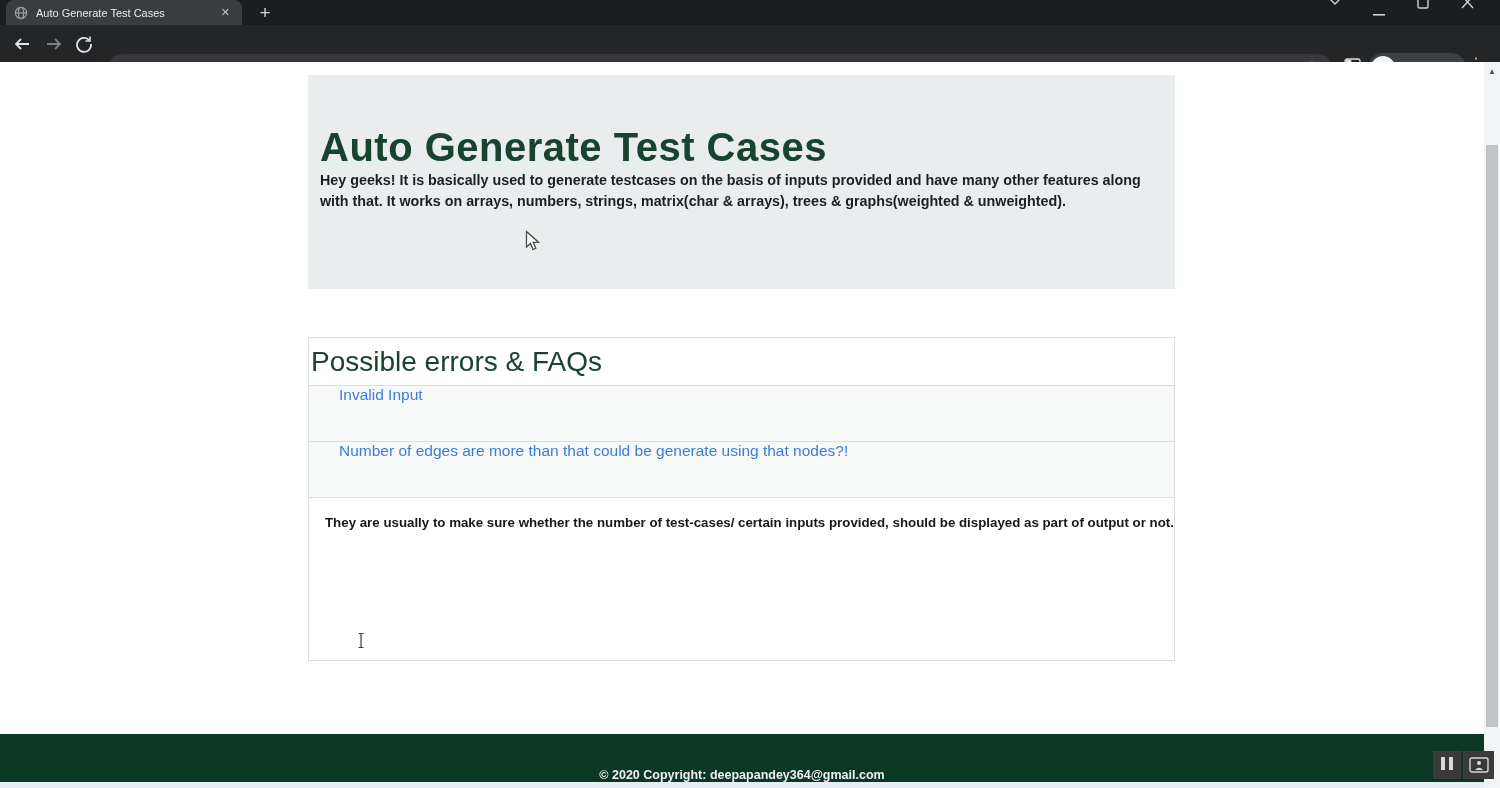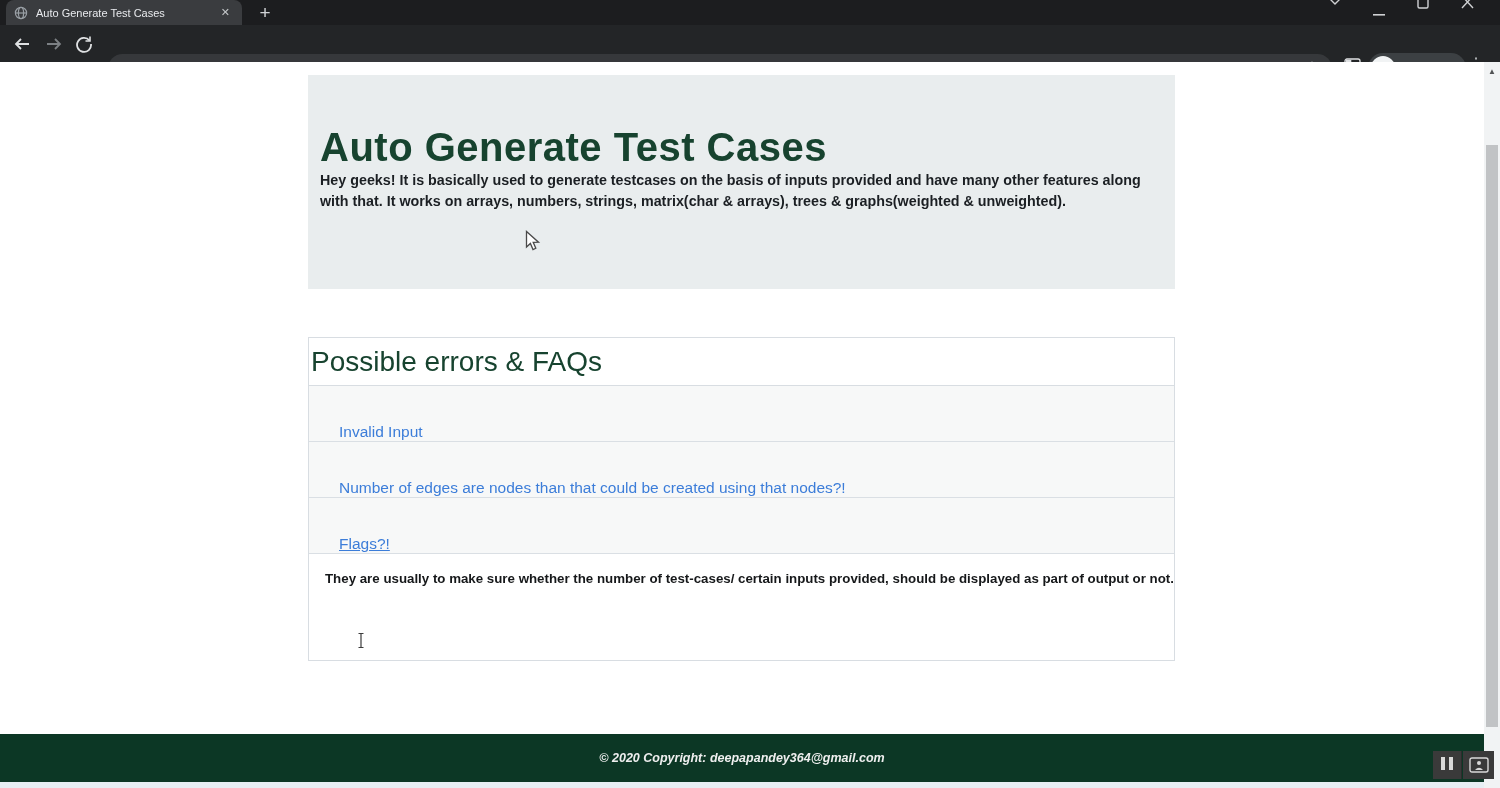--- a/index.html
+++ b/index.html
@@ -49,28 +49,28 @@
   .jumbotron h1 { font-size:40px; font-weight:bold; color:#17432f; letter-spacing:0.5px; }
   .jumbotron p  { margin-top:0; width:836px; font-size:14.3px; font-weight:600;
                   color:#1b1f23; line-height:21px; }
 
   .card { position:absolute; left:308px; top:275px; width:867px; height:324px;
           background:#fff; border:1px solid #d8dde2; }
   .card-header { height:48px; background:#fff; border-bottom:1px solid #d8dde2;
                  display:flex; align-items:center; padding-left:2px;
                  font-size:28px; font-weight:normal; color:#17432f; }
   .faq-item { height:56px; background:#f7f8f8; border-bottom:1px solid #dadfe4;
-              display:flex; align-items:flex-end; padding-left:30px; }
+              display:flex; align-items:flex-start; padding-left:30px; }
   .faq-item a { color:#3c7dd9; font-size:15.5px; text-decoration:none; cursor:pointer; }
   .faq-item.hovered a { text-decoration:underline; }
   .faq-answer { height:48px; background:#fff; display:flex; align-items:center;
                 padding-left:16px; font-size:13.3px; font-weight:600; color:#16181a; }
 
   .footer { position:absolute; left:0; top:734px; width:1484px; height:48px;
-            background:#0c3725; display:flex; align-items:center; justify-content:center;font-style:italic; }
+            background:#0c3725; display:flex; align-items:flex-end; justify-content:center; }
   .footer span { color:#efefef; font-size:12.5px; font-weight:bold; }
   .bottom-strip { position:absolute; left:0; top:782px; width:1484px; height:6px;
                   background:#e7eff4; }
 
   
   .scrollbar { position:absolute; right:0; top:62px; width:16px; height:726px;
                background:#f1f3f4; }
   .scroll-up { position:absolute; top:5px; left:0; width:16px; text-align:center;
                color:#505254; font-size:8px; }
   .scroll-thumb { position:absolute; top:83px; left:2px; width:12px; height:582px;
@@ -196,24 +196,21 @@
       <h1>Auto Generate Test Cases</h1>
       <p>Hey geeks! It is basically used to generate testcases on the basis of inputs provided and have many other features along with that. It works on arrays, numbers, strings, matrix(char &amp; arrays), trees &amp; graphs(weighted &amp; unweighted).</p>
     </div>
 
     <div class="card">
       <div class="card-header">Possible errors &amp; FAQs</div>
       <div class="faq-item">
         <a>Invalid Input</a>
       </div>
       <div class="faq-item">
-        <a>Number of edges are nodes than that could be created using that nodes?!</a>
-      </div>
-      <div class="faq-item hovered">
-        <a>Flags?!</a>
+        <a>Number of edges are more than that could be generate using that nodes?!</a>
       </div>
       <div class="faq-answer">They are usually to make sure whether the number of test-cases/ certain inputs provided, should be displayed as part of output or not.</div>
     </div>
   </div>
 
   <div class="footer">
     <span>© 2020 Copyright: deepapandey364@gmail.com</span>
   </div>
   <div class="bottom-strip"></div>
 

